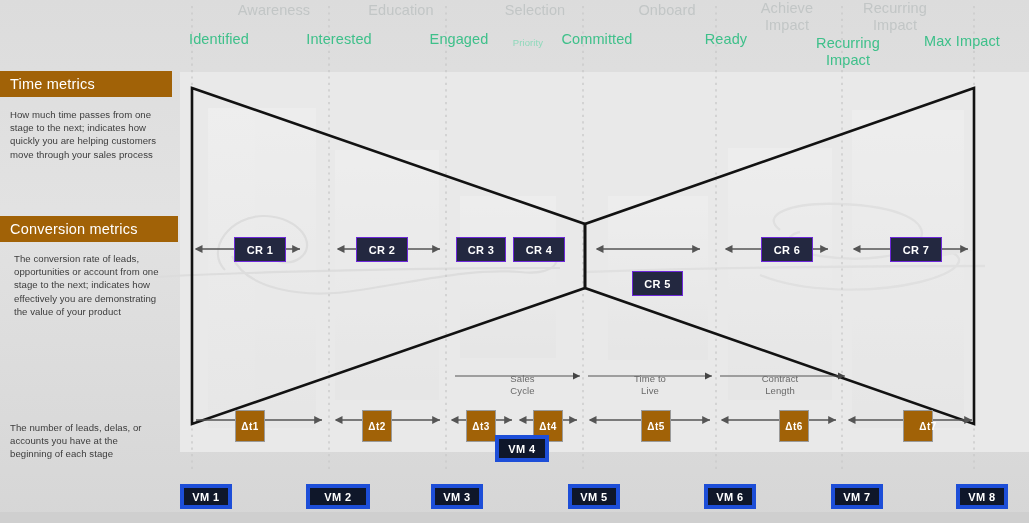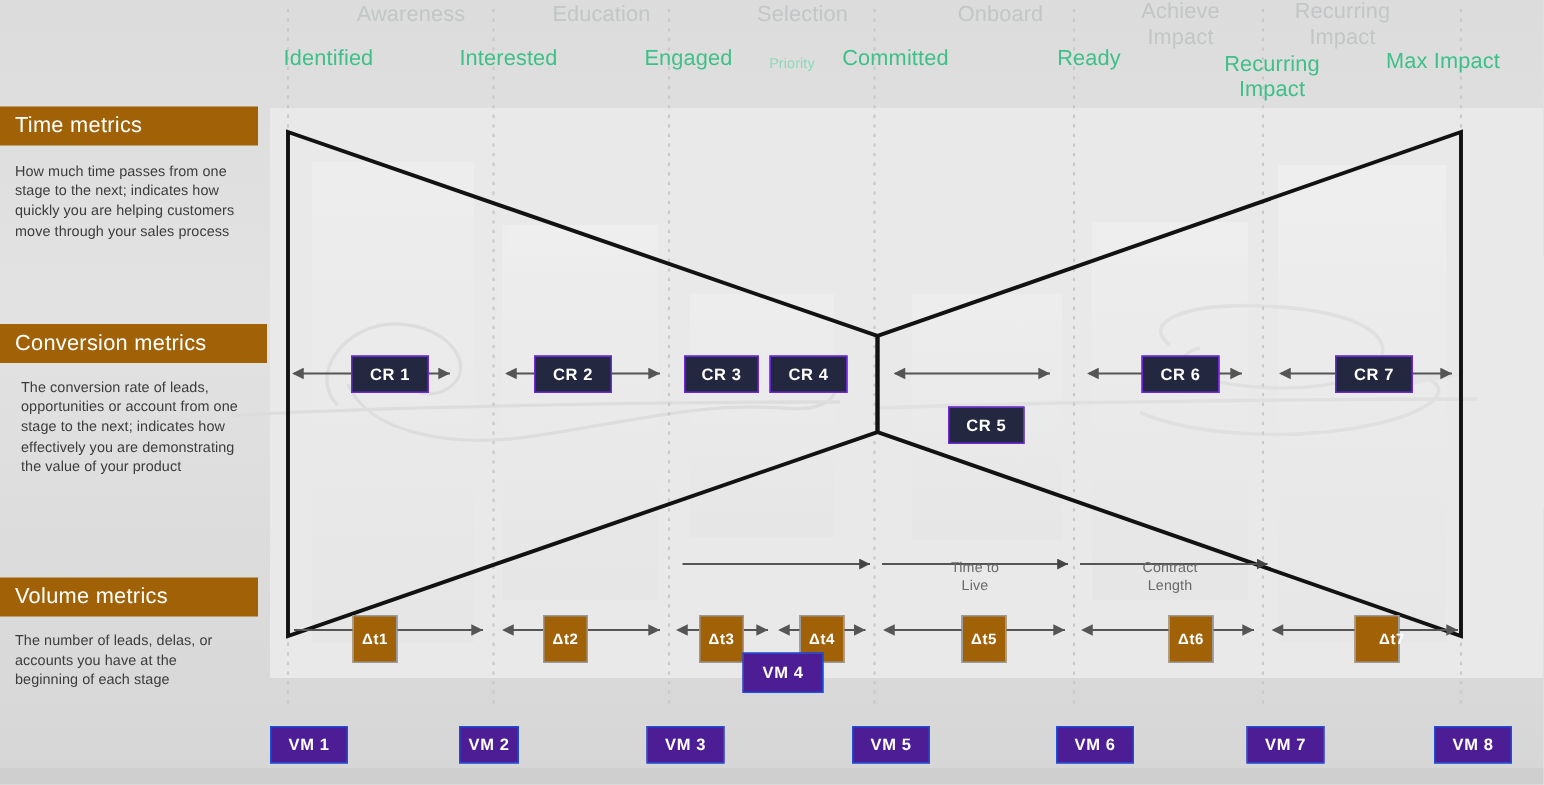--- a/index.html
+++ b/index.html
@@ -63,21 +63,21 @@
   .badge{
     position:absolute;
     display:flex;align-items:center;justify-content:center;
     color:#ffffff;
     font-weight:bold;
     font-size:11px;
     letter-spacing:.4px;
     box-sizing:border-box;
   }
   .badge.cr{background:#232840;height:25px;border:1px solid #6d28d9;}
-  .badge.vm{background:#4c1d95;height:25px;border:1px solid #1d4ed8;}
+  .badge.vm{background:#0f172a;height:25px;border:4px solid #1d4ed8;}
   .badge.dt{background:#a16207;height:32px;font-size:10px;border:1px solid #9a9a9a;}
 
   
   .spanlabel{
     position:absolute;
     color:#6a6a6a;
     font-size:9.5px;
     line-height:11.5px;
     text-align:center;
     white-space:pre-line;
@@ -190,46 +190,47 @@
   <div class="subtlabel" style="left:788px;top:35px;width:120px;">Recurring
 Impact</div>
   <div class="subtlabel" style="left:902px;top:33px;width:120px;">Max Impact</div>
 
   <div class="metric-head" style="left:0px;top:71px;width:172px;">Time  metrics</div>
   <div class="metric-body" style="left:10px;top:108px;">How much time passes from one stage to the next; indicates how quickly you are helping customers move through your sales process</div>
 
   <div class="metric-head" style="left:0px;top:216px;width:178px;">Conversion metrics</div>
   <div class="metric-body" style="left:14px;top:252px;">The conversion rate of leads, opportunities or account from one stage to the next; indicates how effectively you are demonstrating the value of your product</div>
 
-  <div class="metric-head" style="left:0px;top:385px;width:172px;">Volume metrics</div>
   <div class="metric-body" style="left:10px;top:421px;">The number of leads, delas, or accounts you have at the beginning of each stage</div>
 
   <div class="badge cr" style="left:234px;top:237px;width:52px;">CR 1</div>
   <div class="badge cr" style="left:356px;top:237px;width:52px;">CR 2</div>
   <div class="badge cr" style="left:456px;top:237px;width:50px;">CR 3</div>
   <div class="badge cr" style="left:513px;top:237px;width:52px;">CR 4</div>
   <div class="badge cr" style="left:632px;top:237px;width:51px;margin-top:34px;">CR 5</div>
   <div class="badge cr" style="left:761px;top:237px;width:52px;">CR 6</div>
   <div class="badge cr" style="left:890px;top:237px;width:52px;">CR 7</div>
 
+  <div class="spanlabel" style="left:455px;top:373px;width:135px;">Sales
+Cycle</div>
   <div class="spanlabel" style="left:715px;top:373px;width:130px;">Contract
 Length</div>
   <div class="spanlabel" style="left:585px;top:373px;width:130px;">Time to
 Live</div>
 
   <div class="badge dt" style="left:235px;top:410px;width:30px;">Δt1</div>
   <div class="badge dt" style="left:362px;top:410px;width:30px;">Δt2</div>
   <div class="badge dt" style="left:466px;top:410px;width:30px;">Δt3</div>
   <div class="badge dt" style="left:533px;top:410px;width:30px;">Δt4</div>
   <div class="badge dt" style="left:641px;top:410px;width:30px;">Δt5</div>
   <div class="badge dt" style="left:779px;top:410px;width:30px;">Δt6</div>
   <div class="badge dt" style="left:903px;top:410px;width:30px;padding-left:20px;">Δt7</div>
 
   <div class="badge vm" style="left:180px;top:484px;width:52px;">VM 1</div>
-  <div class="badge vm" style="left:306px;top:484px;width:40px;">VM 2</div>
+  <div class="badge vm" style="left:306px;top:484px;width:64px;">VM 2</div>
   <div class="badge vm" style="left:431px;top:484px;width:52px;">VM 3</div>
   <div class="badge vm" style="left:495px;top:435px;width:54px;height:27px;">VM 4</div>
   <div class="badge vm" style="left:568px;top:484px;width:52px;">VM 5</div>
   <div class="badge vm" style="left:704px;top:484px;width:52px;">VM 6</div>
   <div class="badge vm" style="left:831px;top:484px;width:52px;">VM 7</div>
   <div class="badge vm" style="left:956px;top:484px;width:52px;">VM 8</div>
 
 </div>
 
 </body></html>

